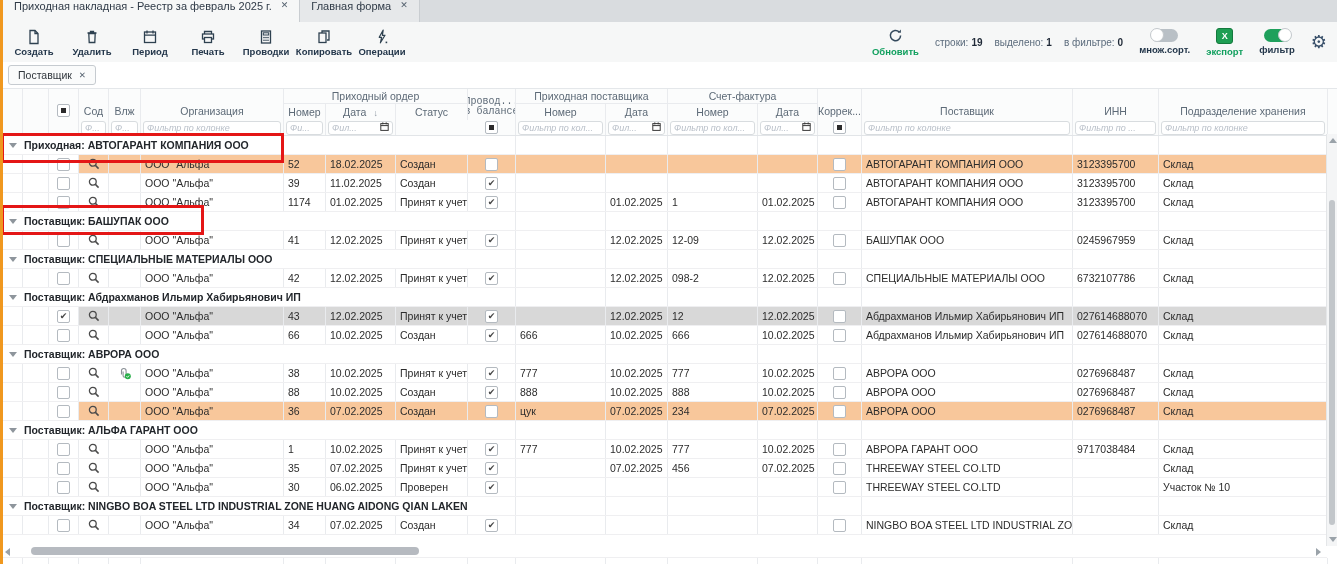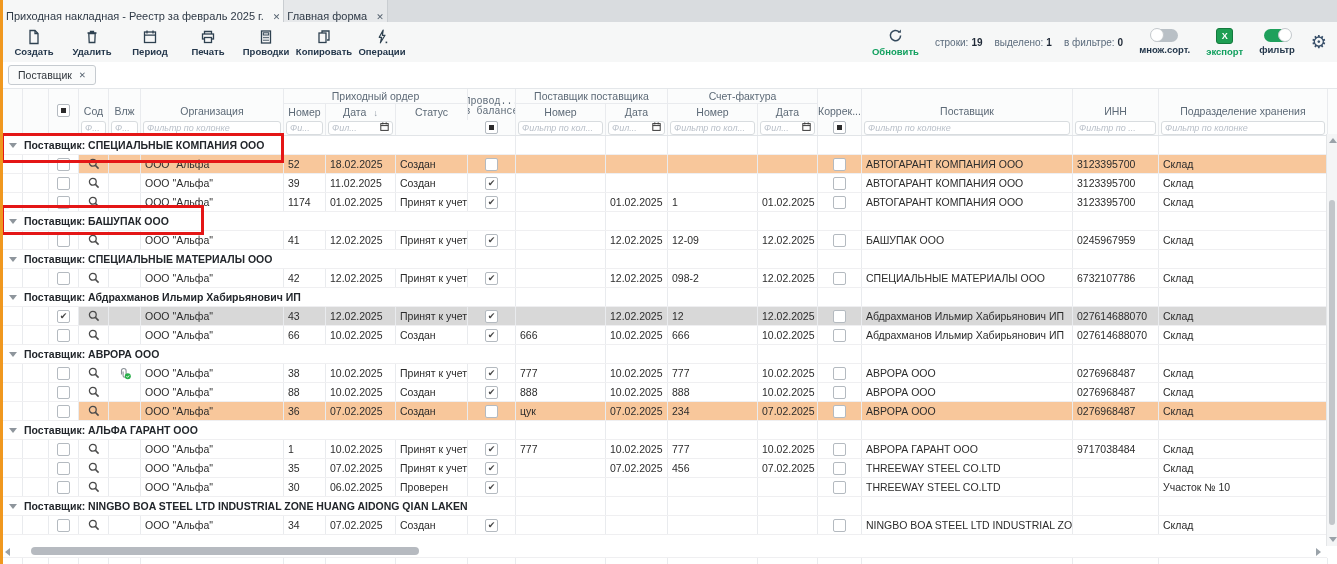--- a/index.html
+++ b/index.html
@@ -2,21 +2,21 @@
 <html><head>
 <meta charset="utf-8">
 <style>
   html,body{margin:0;padding:0}
   body{width:1337px;height:564px;position:relative;overflow:hidden;background:#fff;
        font-family:"Liberation Sans",sans-serif;-webkit-font-smoothing:antialiased}
   .edge{position:absolute;left:0;top:0;width:3px;height:564px;background:#f0981f;z-index:60}
 
   
   .tabbar{height:22px;background:#d9dcdf;display:flex;align-items:stretch;padding-left:3px}
-  .tab{display:flex;align-items:flex-end;gap:9px;padding:0 3px;font-size:11px;color:#2f3a47;
+  .tab{display:flex;align-items:flex-start;gap:9px;padding:0 11px;font-size:11px;color:#2f3a47;
        background:#e6e8ea;border-right:1px solid #c9cdd1;cursor:default;white-space:nowrap}
   .tab.active{background:#f6f7f7}
   .tab .x{font-size:9px;color:#55626f}
 
   
   .toolbar{height:40px;background:#f6f7f7;display:flex;justify-content:space-between;align-items:center;padding:0 10px 0 6px}
   .tb-left{display:flex;align-items:flex-start;gap:2px}
   .tbtn{width:56px;display:flex;flex-direction:column;align-items:center;gap:1px;
         font-size:9.5px;font-weight:bold;color:#24374b;padding-top:2px}
   .tbtn svg{display:block}
@@ -238,21 +238,21 @@
             <div class="cell" style="width: 72px;">Статус</div>
           </div>
         </div>
         <div class="cell tallcell" style="width: 48px; font-family: Liberation Mono, monospace;">
           <div class="twoline">
             <div>Провод...</div>
             <div>в балансе</div>
           </div>
         </div>
         <div class="grpstack" style="width: 152px;">
-          <div class="grptop">Поставщик поставщика</div>
+          <div class="grptop">Приходная поставщика</div>
           <div class="grpcells">
             <div class="cell" style="width: 90px;">Номер</div>
             <div class="cell" style="width: 62px;">Дата</div>
           </div>
         </div>
         <div class="grpstack" style="width: 150px;">
           <div class="grptop">Счет-фактура</div>
           <div class="grpcells">
             <div class="cell" style="width: 90px;">Номер</div>
             <div class="cell" style="width: 60px;">Дата</div>
@@ -349,21 +349,21 @@
           <div class="finput">
             <span>Фильтр по колонке</span>
           </div>
         </div>
       </div>
     </div>
   <div class="gbody" id="gbody">
       <div class="grow">
         <div class="gmerge" style="width: 465px;">
           <div class="tri-down"></div>
-          <span>Поставщик: СПЕЦИАЛЬНЫЕ КОМПАНИЯ ООО</span>
+          <span>Приходная: АВТОГАРАНТ КОМПАНИЯ ООО</span>
         </div>
         <div class="cell" style="width: 48px;"></div>
         <div class="cell" style="width: 90px;"></div>
         <div class="cell" style="width: 62px;"></div>
         <div class="cell" style="width: 90px;"></div>
         <div class="cell" style="width: 60px;"></div>
         <div class="cell" style="width: 44px;"></div>
         <div class="cell" style="width: 211px;"></div>
         <div class="cell" style="width: 86px;"></div>
         <div class="cell" style="width: 169px;"></div>

